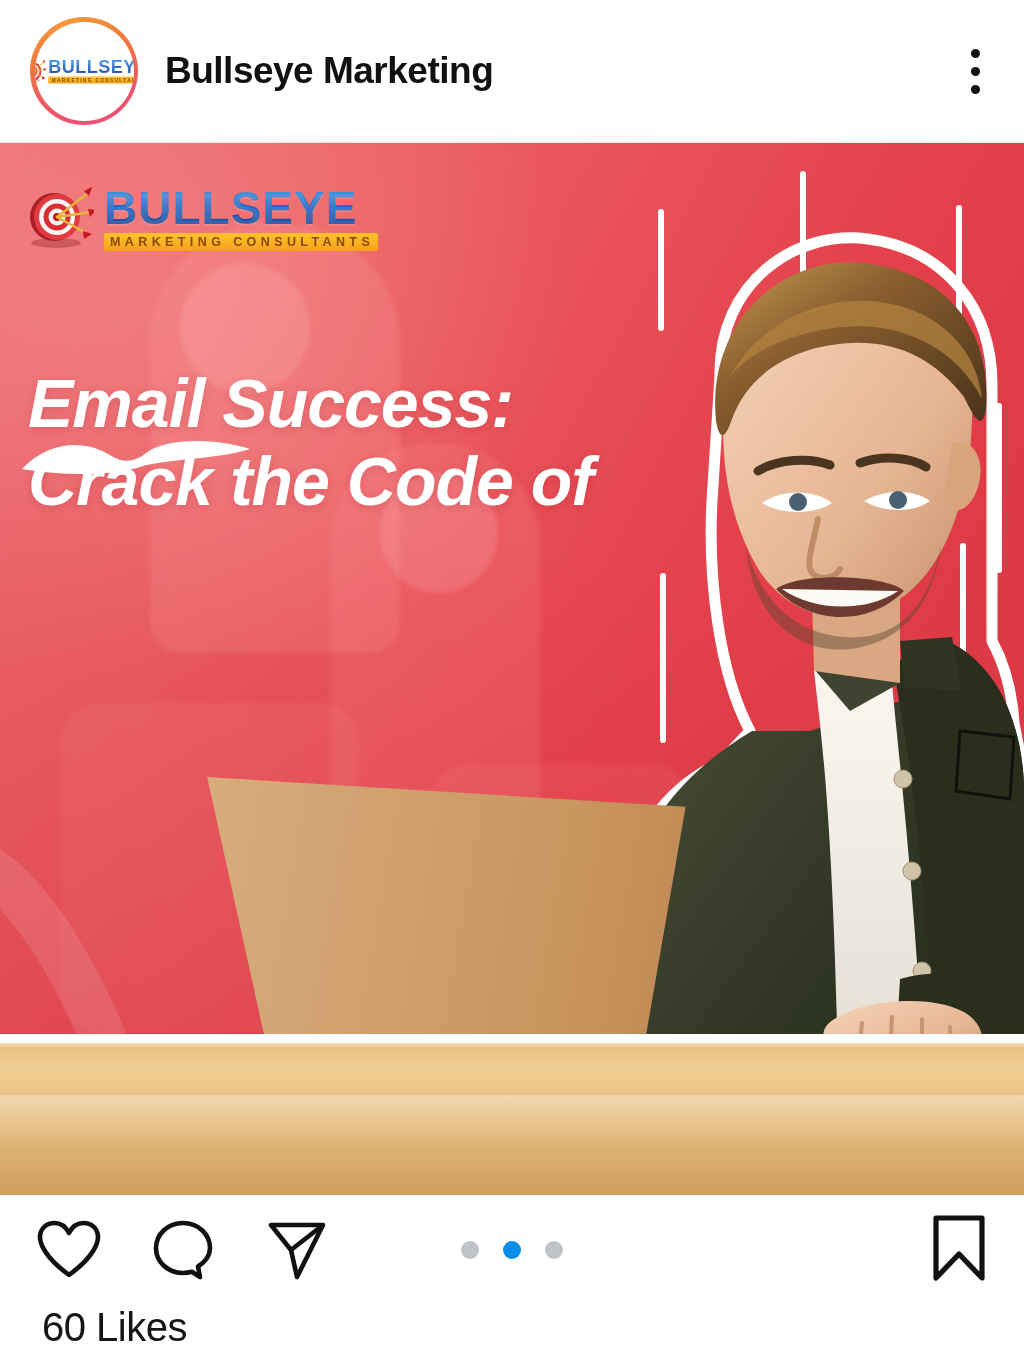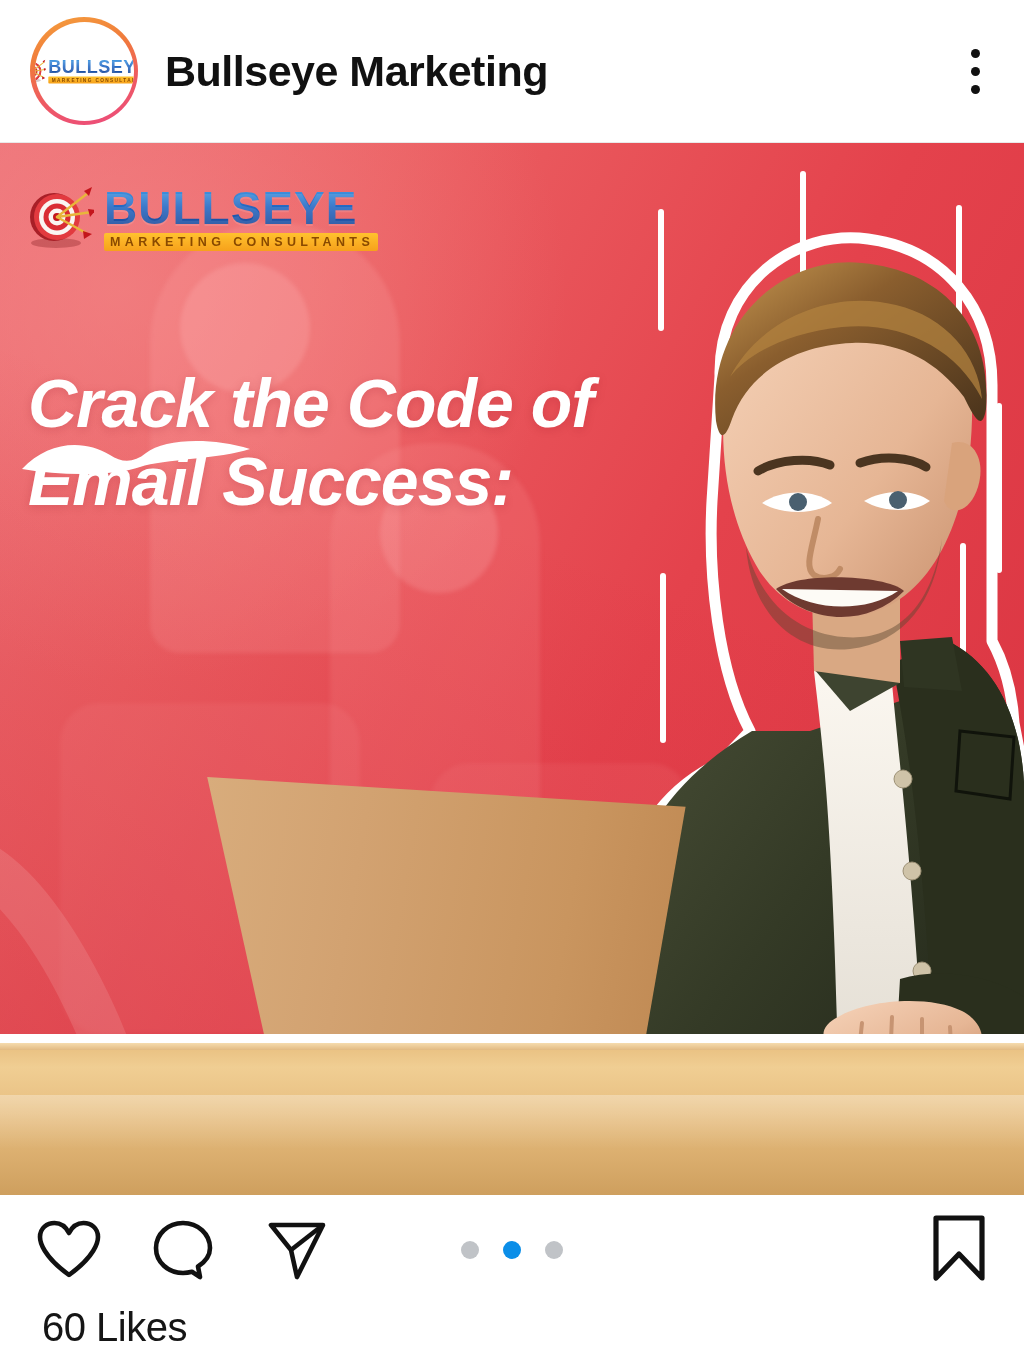--- a/index.html
+++ b/index.html
@@ -24,21 +24,21 @@
     display: flex; align-items: center; justify-content: center;
     flex: 0 0 auto;
   }
   .avatar-inner {
     width: 99px; height: 99px; border-radius: 50%; background: #fff;
     display: flex; align-items: center; justify-content: center;
     overflow: hidden;
   }
   .mini-logo { display: flex; align-items: center; transform: scale(.43); }
   .username {
-    margin-left: 27px; font-size: 43px; font-weight: 700; color: #111;
+    margin-left: 27px; font-size: 37px; font-weight: 700; color: #111;
     letter-spacing: -0.5px; white-space: nowrap;
   }
   .kebab {
     position: absolute; right: 32px; top: 50%; transform: translateY(-50%);
     width: 34px; height: 60px; display: flex; flex-direction: column;
     align-items: center; justify-content: center; gap: 9px; cursor: pointer;
   }
   .kebab i { display: block; width: 9px; height: 9px; border-radius: 50%; background: #111; }
 
   
@@ -372,22 +372,22 @@
           <path d="M55 44 l9 3 -8 5 z"></path>
         </g>
       </svg>
       <div class="logo-word">
         <div class="logo-bullseye">BULLSEYE</div>
         <div class="logo-sub">MARKETING CONSULTANTS</div>
       </div>
     </div>
 
     <div class="headline">
+      <span class="ln">Email Success:</span>
       <span class="ln">Crack the Code of</span>
-      <span class="ln">Email Success:</span>
     </div>
 
     <svg class="squiggle" viewBox="0 0 250 46">
       <path d="M8 36 C 34 8, 70 6, 96 22 C 108 30, 120 30, 132 20 C 150 6, 196 4, 236 16
                C 206 26, 150 26, 126 34 C 104 42, 52 44, 8 36 Z" fill="#ffffff"></path>
     </svg>
   </div>
 
   <div class="actions">
     <div class="actions-left">

